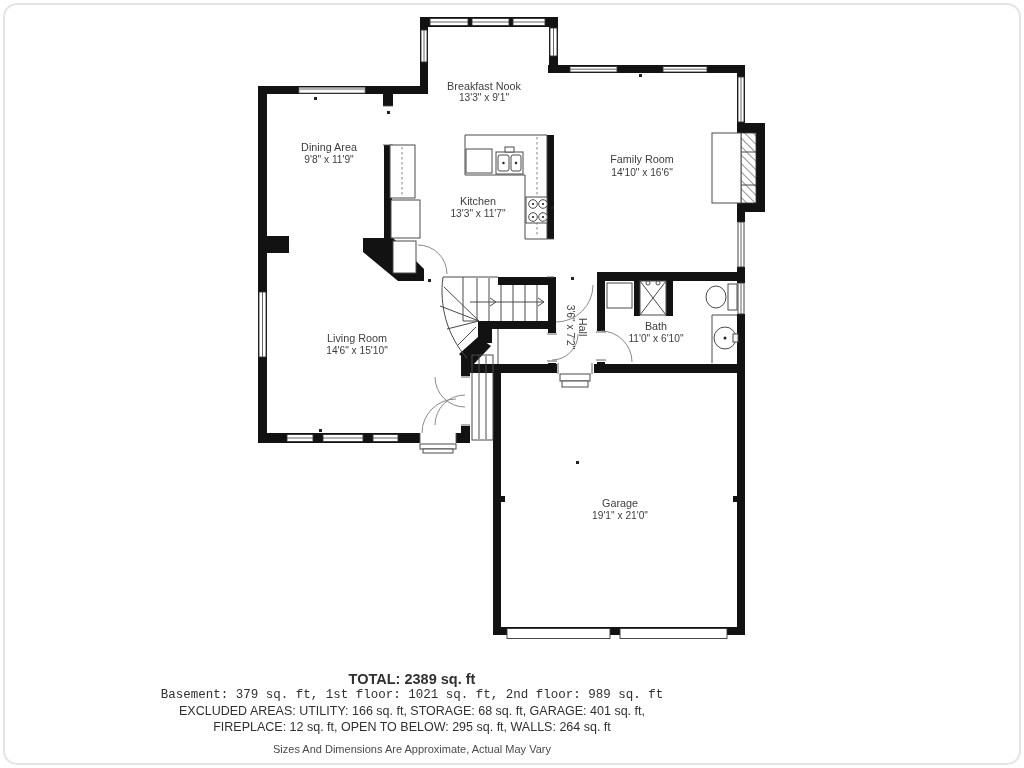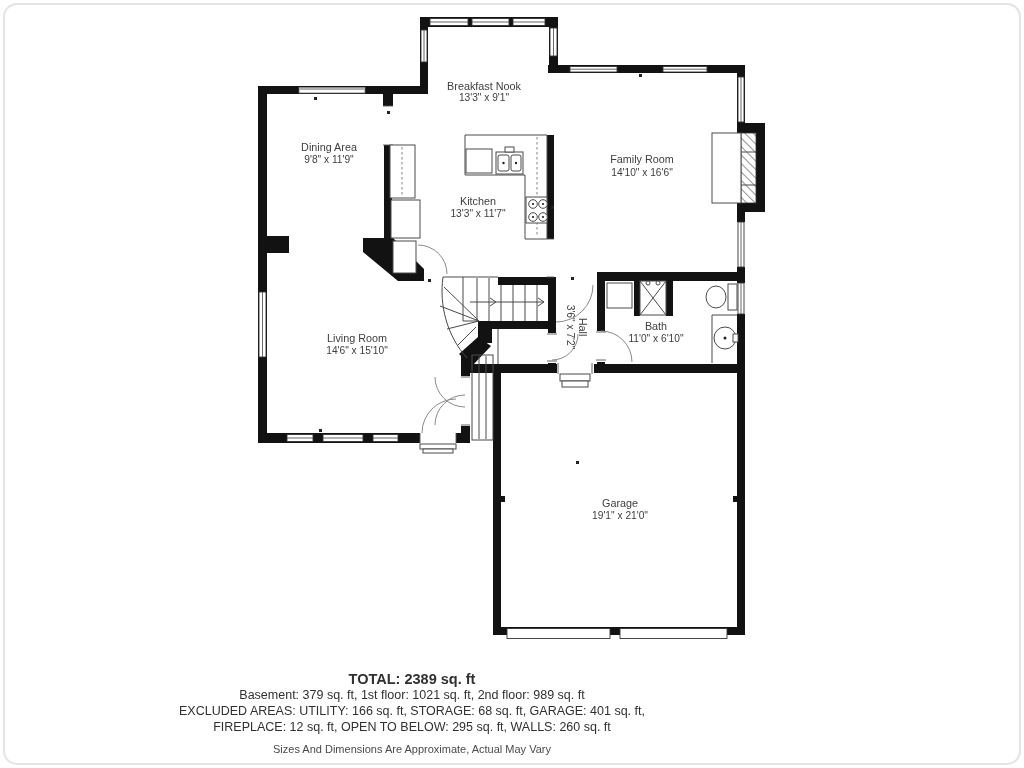--- a/index.html
+++ b/index.html
@@ -5,21 +5,21 @@
   html,body{margin:0;padding:0;background:#fff;}
   body{width:1024px;height:768px;position:relative;overflow:hidden;
        font-family:"Liberation Sans",sans-serif;}
   .frame{position:absolute;inset:3px;border:2px solid #e4e4e4;border-radius:14px;pointer-events:none;}
   svg{position:absolute;left:0;top:0;}
   svg text{fill:#3d3d3d;font-family:"Liberation Sans",sans-serif;}
   .room-name{font-size:10.8px;}
   .room-dims{font-size:10.2px;}
   .summary{position:absolute;left:0;width:824px;text-align:center;color:#303030;}
   .sum-total{top:671px;font-size:14.5px;font-weight:bold;}
-  .sum-line1{top:688px;font-size:12.5px;}
+  .sum-line1{top:688px;font-size:12.5px;font-family:Liberation Mono, monospace;}
   .sum-line2{top:704px;font-size:12.5px;}
   .sum-line3{top:720px;font-size:12.5px;}
   .sum-fine{top:743px;font-size:11px;color:#4a4a4a;}
   .wall{fill:#121212;stroke:none;}
   .thin{stroke:#4a4a4a;stroke-width:1;fill:none;}
   .fixture{stroke:#4a4a4a;stroke-width:1;fill:#fff;}
   .win{fill:#fff;stroke:#333;stroke-width:0.9;}
   .arc{stroke:#8a8a8a;stroke-width:1;fill:none;}
   .jamb{stroke:#555;stroke-width:0.9;}
   .dash{stroke:#777;stroke-width:0.9;stroke-dasharray:2.5 2.5;fill:none;}
@@ -339,14 +339,14 @@
     <g>
       <text class="room-name" x="620" y="507">Garage</text>
       <text class="room-dims" x="620" y="519">19'1" x 21'0"</text>
     </g>
   </g>
 </svg>
 
 <div class="summary sum-total">TOTAL: 2389 sq. ft</div>
 <div class="summary sum-line1">Basement: 379 sq. ft, 1st floor: 1021 sq. ft, 2nd floor: 989 sq. ft</div>
 <div class="summary sum-line2">EXCLUDED AREAS: UTILITY: 166 sq. ft, STORAGE: 68 sq. ft, GARAGE: 401 sq. ft,</div>
-<div class="summary sum-line3">FIREPLACE: 12 sq. ft, OPEN TO BELOW: 295 sq. ft, WALLS: 260 sq. ft</div>
+<div class="summary sum-line3">FIREPLACE: 12 sq. ft, OPEN TO BELOW: 295 sq. ft, WALLS: 264 sq. ft</div>
 <div class="summary sum-fine">Sizes And Dimensions Are Approximate, Actual May Vary</div>
 
 </body></html>

